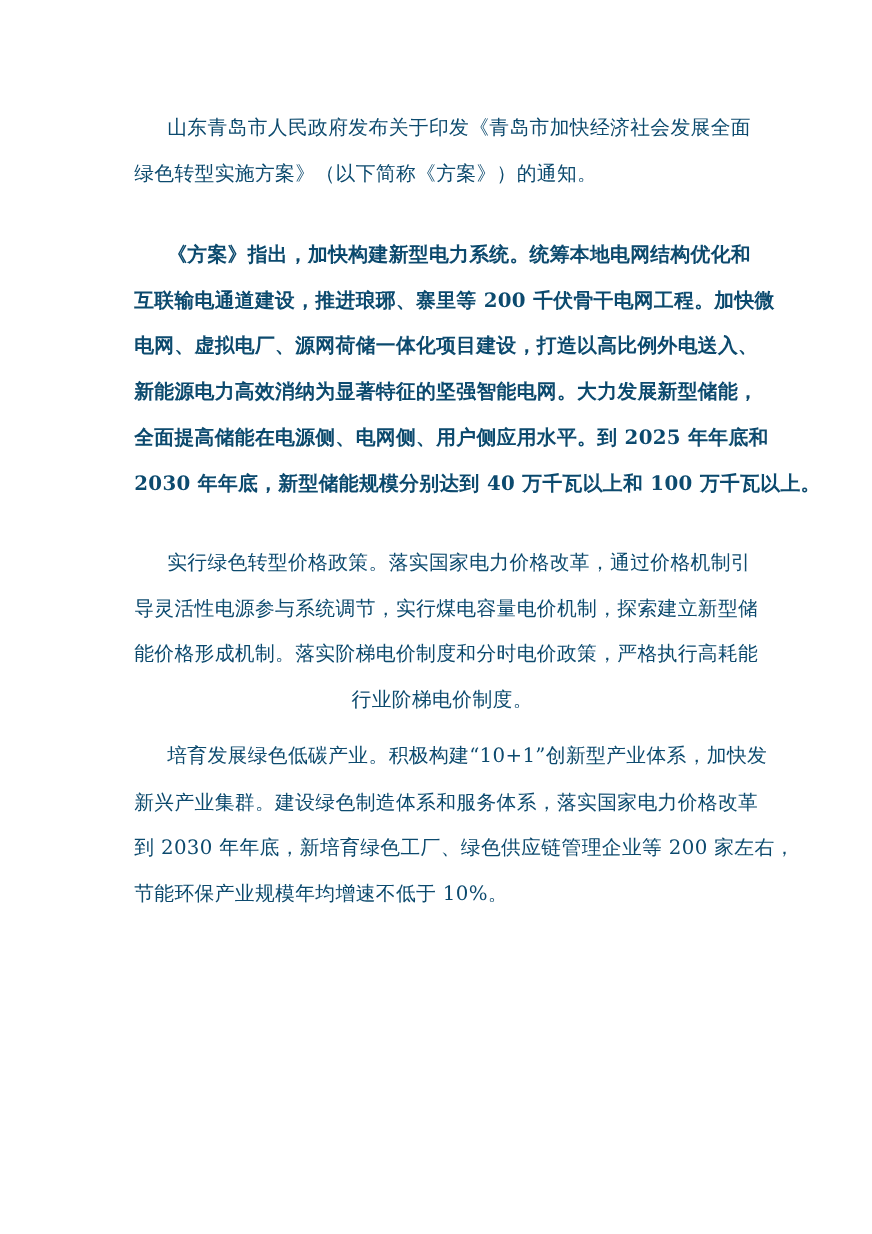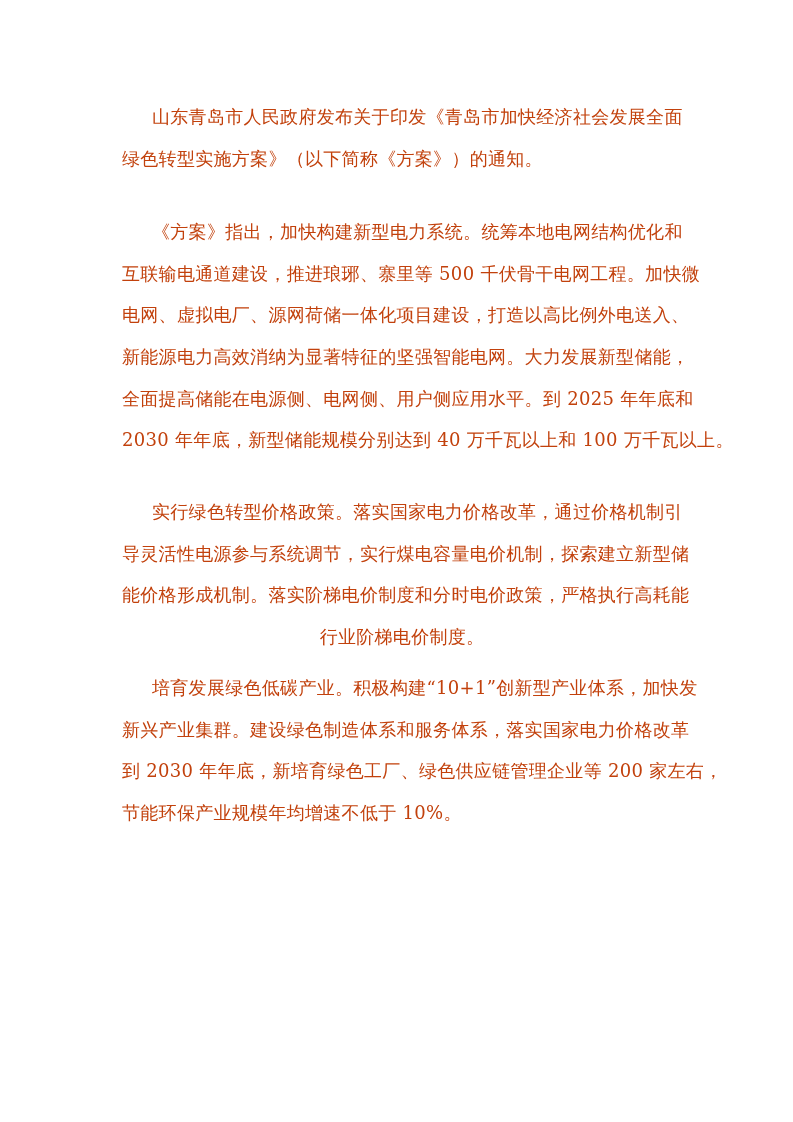--- a/index.html
+++ b/index.html
@@ -24,45 +24,45 @@
     position: absolute;
     left: 122px;
     width: 560px;
   }
   .line {
     display: block;
     height: 41.7px;
     line-height: 41.7px;
     font-family: "DejaVu Serif", "Liberation Serif", serif;
     font-size: 18px;
-    color: #c2410c;
+    color: #0c4a6e;
     white-space: nowrap;
     letter-spacing: 0.3px;
   }
   .line.first {
     padding-left: 30px;
   }
   #p1 { top: 96px; }
-  #p2 { top: 211px; }
+  #p2 { top: 211px; font-weight: bold; }
   #p3 { top: 491px; text-align: center; }
   #p4 { top: 667px; }
 </style>
 </head>
 <body>
 
 <div class="page">
 
   <div class="paragraph" id="p1">
     <span class="line first">山东青岛市人民政府发布关于印发《青岛市加快经济社会发展全面</span>
     <span class="line">绿色转型实施方案》（以下简称《方案》）的通知。</span>
   </div>
 
   <div class="paragraph" id="p2">
     <span class="line first">《方案》指出，加快构建新型电力系统。统筹本地电网结构优化和</span>
-    <span class="line">互联输电通道建设，推进琅琊、寨里等 500 千伏骨干电网工程。加快微</span>
+    <span class="line">互联输电通道建设，推进琅琊、寨里等 200 千伏骨干电网工程。加快微</span>
     <span class="line">电网、虚拟电厂、源网荷储一体化项目建设，打造以高比例外电送入、</span>
     <span class="line">新能源电力高效消纳为显著特征的坚强智能电网。大力发展新型储能，</span>
     <span class="line">全面提高储能在电源侧、电网侧、用户侧应用水平。到 2025 年年底和</span>
     <span class="line">2030 年年底，新型储能规模分别达到 40 万千瓦以上和 100 万千瓦以上。</span>
   </div>
 
   <div class="paragraph" id="p3">
     <span class="line first">实行绿色转型价格政策。落实国家电力价格改革，通过价格机制引</span>
     <span class="line">导灵活性电源参与系统调节，实行煤电容量电价机制，探索建立新型储</span>
     <span class="line">能价格形成机制。落实阶梯电价制度和分时电价政策，严格执行高耗能</span>

